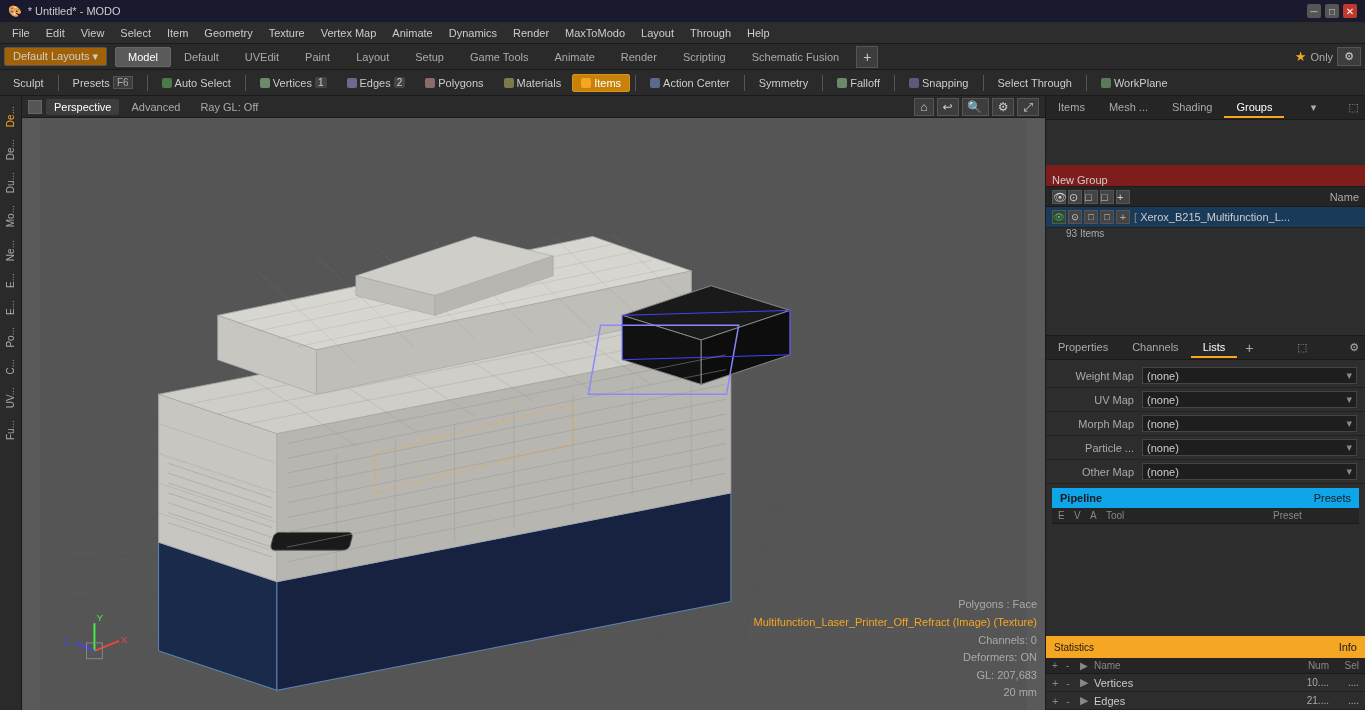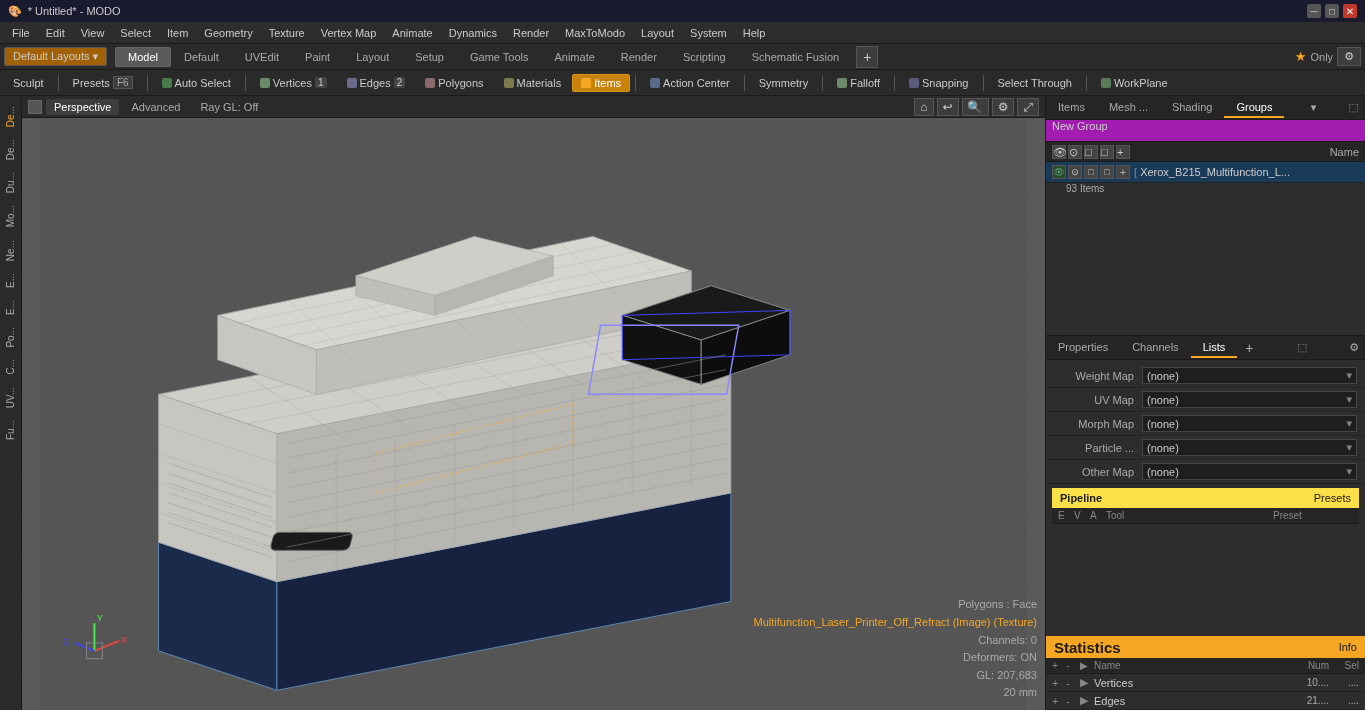--- a/index.html
+++ b/index.html
@@ -70,21 +70,21 @@
     
     #right-panel { width: 320px; background: #2d2d2d; border-left: 1px solid #1a1a1a; display: flex; flex-direction: column; }
 
     
     #items-panel { flex: 1; display: flex; flex-direction: column; border-bottom: 1px solid #1a1a1a; }
     #items-tabs { background: #252525; height: 24px; display: flex; align-items: center; border-bottom: 1px solid #1a1a1a; }
     .panel-tab { padding: 3px 12px; color: #aaa; font-size: 11px; cursor: pointer; border-bottom: 2px solid transparent; }
     .panel-tab.active { color: #fff; border-bottom-color: #f5a623; }
     .panel-tab-expand { margin-left: auto; padding: 2px 6px; color: #aaa; cursor: pointer; }
 
-    #items-toolbar { background: #a21caf; height: 22px; display: flex; align-items: flex-start; padding: 0 6px; border-bottom: 1px solid #1a1a1a; }
+    #items-toolbar { background: #7f1d1d; height: 22px; display: flex; align-items: flex-end; padding: 0 6px; border-bottom: 1px solid #1a1a1a; margin-top: 45px; }
     #items-toolbar .new-group-btn { background: none; border: none; color: #ccc; cursor: pointer; font-size: 11px; }
 
     #items-columns { background: #252525; height: 20px; display: flex; align-items: center; padding: 0 6px; border-bottom: 1px solid #1a1a1a; }
     .col-icons { display: flex; gap: 2px; margin-right: auto; }
     .col-icon { width: 14px; height: 14px; background: #444; border: 1px solid #555; cursor: pointer; }
     .col-name { color: #aaa; font-size: 11px; }
 
     #items-list { flex: 1; overflow-y: auto; }
     .item-row { display: flex; align-items: center; padding: 3px 6px; cursor: pointer; border-bottom: 1px solid #222; }
     .item-row.selected { background: #1a3a5a; }
@@ -100,35 +100,35 @@
     .props-tab { padding: 3px 12px; color: #aaa; font-size: 11px; cursor: pointer; border-bottom: 2px solid transparent; }
     .props-tab.active { color: #fff; border-bottom-color: #f5a623; }
     .props-tab-add { padding: 2px 8px; color: #aaa; cursor: pointer; font-size: 14px; }
     .props-tab-expand { margin-left: auto; padding: 2px 6px; color: #aaa; cursor: pointer; }
 
     #props-content { flex: 1; overflow-y: auto; padding: 4px 0; }
     .prop-row { display: flex; align-items: center; padding: 3px 8px; border-bottom: 1px solid #222; }
     .prop-label { color: #aaa; font-size: 11px; width: 80px; text-align: right; margin-right: 8px; }
     .prop-dropdown { background: #1e1e1e; border: 1px solid #444; color: #ccc; font-size: 11px; padding: 1px 4px; flex: 1; display: flex; align-items: center; justify-content: space-between; cursor: pointer; }
     .dropdown-arrow { color: #888; }
-    #pipeline-bar { background: #fde047; height: 20px; display: flex; align-items: center; justify-content: space-between; padding: 0 8px; cursor: pointer; }
+    #pipeline-bar { background: #0ea5e9; height: 20px; display: flex; align-items: center; justify-content: space-between; padding: 0 8px; cursor: pointer; }
     #pipeline-bar .label { color: #1a1a1a; font-weight: bold; font-size: 11px; }
     #pipeline-bar .presets { color: #1a1a1a; font-size: 11px; }
     .pipeline-header { display: flex; background: #252525; padding: 2px 6px; border-bottom: 1px solid #1a1a1a; }
     .ph-col { color: #888; font-size: 10px; }
     .ph-e { width: 16px; }
     .ph-v { width: 16px; }
     .ph-a { width: 16px; }
     .ph-tool { flex: 1; }
     .ph-preset { width: 80px; }
 
     
     #stats-panel { padding: 0; }
     #stats-header { background: #f5a623; height: 22px; display: flex; align-items: center; padding: 0 8px; cursor: pointer; }
-    #stats-header .label { color: #1a1a1a; font-weight: bold; font-size: 15px; }
+    #stats-header .label { color: #1a1a1a; font-weight: normal; font-size: 10px; }
     #stats-header .info-btn { margin-left: auto; color: #1a1a1a; font-size: 11px; }
 
     #stats-columns { display: flex; background: #252525; padding: 2px 6px; border-bottom: 1px solid #1a1a1a; }
     .sc-col { color: #888; font-size: 10px; }
     .sc-add { width: 14px; }
     .sc-minus { width: 14px; }
     .sc-expand { width: 14px; }
     .sc-name { flex: 1; }
     .sc-num { width: 50px; text-align: right; }
     .sc-sel { width: 30px; text-align: right; }
@@ -168,21 +168,21 @@
   <span class="menu-item">Select</span>
   <span class="menu-item">Item</span>
   <span class="menu-item">Geometry</span>
   <span class="menu-item">Texture</span>
   <span class="menu-item">Vertex Map</span>
   <span class="menu-item">Animate</span>
   <span class="menu-item">Dynamics</span>
   <span class="menu-item">Render</span>
   <span class="menu-item">MaxToModo</span>
   <span class="menu-item">Layout</span>
-  <span class="menu-item">System</span>
+  <span class="menu-item">Through</span>
   <span class="menu-item">Help</span>
 </div>
 
 <div id="toolbar1">
   <button class="layout-dropdown">Default Layouts ▾</button>
   <span class="mode-tab active">Model</span>
   <span class="mode-tab">Default</span>
   <span class="mode-tab">UVEdit</span>
   <span class="mode-tab">Paint</span>
   <span class="mode-tab">Layout</span>

